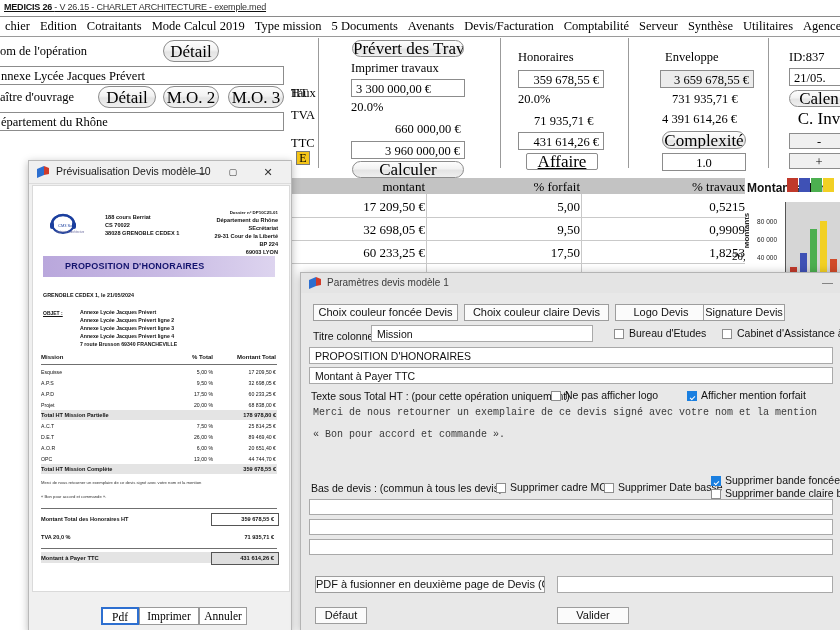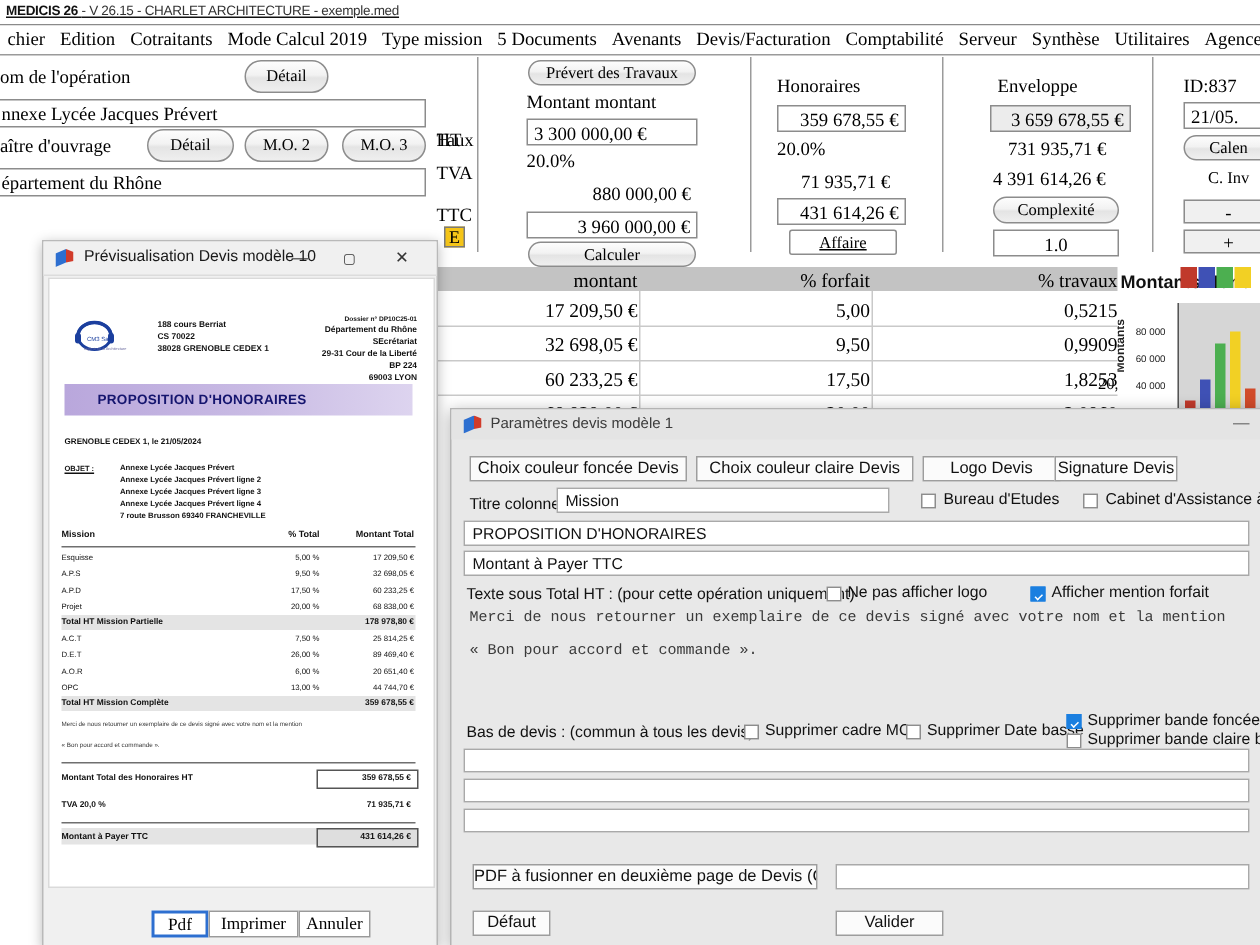--- a/index.html
+++ b/index.html
@@ -25,21 +25,21 @@
   
   #formzone{left:0;top:38px;width:840px;height:130px;background:#ffffff;}
   .vsep{position:absolute;width:1px;background:#9b9b9b;}
 
   .lbl{position:absolute;font-family:"Liberation Serif",serif;font-size:12.5px;color:#000;white-space:nowrap;}
   .tfield{position:absolute;background:#fff;border:1px solid #8c8c8c;font-family:"Liberation Serif",serif;font-size:12.5px;color:#000;box-sizing:border-box;padding:1px 4px;white-space:nowrap;overflow:hidden;}
   .tfield.r{text-align:right;}
   .tfield.c{text-align:center;}
   .pill{position:absolute;box-sizing:border-box;border:1px solid #8c8c8c;border-radius:11px;
         background:linear-gradient(180deg,#fdfdfd 0%,#f2f2f2 45%,#e4e4e4 55%,#efefef 100%);
-        font-family:"Liberation Serif",serif;font-size:11px;color:#000;text-align:center;white-space:nowrap;overflow:hidden;}
+        font-family:"Liberation Serif",serif;font-size:17px;color:#000;text-align:center;white-space:nowrap;overflow:hidden;}
   .pill.sq{border-radius:2px;background:#fff;}
   .ebox{position:absolute;background:#f5c518;border:1px solid #7a7a7a;color:#000;
         font-family:"Liberation Serif",serif;font-size:12px;text-align:center;box-sizing:border-box;}
 
   
   #bigtable{left:290px;top:178px;width:460px;height:110px;background:#ffffff;}
   #bigtable .hdr{position:absolute;left:0;top:0;width:460px;height:16px;background:#c3c3c3;}
   #bigtable .cell{position:absolute;font-family:"Liberation Serif",serif;font-size:13px;text-align:right;white-space:nowrap;}
   #bigtable .gl{position:absolute;background:#c9c9c9;}
   #tbl-left-strip{left:290px;top:178px;width:14px;height:110px;background:#e9e9e9;}
@@ -121,24 +121,24 @@
 
   <div class="lbl" style="left:291px;top:26px;margin-top:22px;">HT</div>
   <div class="lbl" style="left:291px;top:48px;">Taux</div>
   <div class="lbl" style="left:291px;top:70px;">TVA</div>
   <div class="lbl" style="left:291px;top:98px;">TTC</div>
   <div class="ebox" style="left:296px;top:113px;width:14px;height:14px;line-height:13px;">E</div>
 
   <div class="vsep" style="left:318px;top:0px;height:130px;"></div>
 
   <div class="pill" style="left:352px;top:2px;width:112px;height:17px;line-height:16px;">Prévert des Travaux</div>
-  <div class="lbl" style="left:351px;top:23px;">Montant montant</div>
+  <div class="lbl" style="left:351px;top:23px;">Imprimer travaux</div>
   <div class="tfield" style="left:351px;top:41px;width:114px;height:18px;line-height:16px;">3 300 000,00 €</div>
   <div class="lbl" style="left:351px;top:62px;">20.0%</div>
-  <div class="lbl" style="left:395px;top:84px;">880 000,00 €</div>
+  <div class="lbl" style="left:395px;top:84px;">660 000,00 €</div>
   <div class="tfield r" style="left:351px;top:103px;width:114px;height:18px;line-height:16px;">3 960 000,00 €</div>
   <div class="pill" style="left:352px;top:123px;width:112px;height:17px;line-height:16px;">Calculer</div>
 
   <div class="vsep" style="left:500px;top:0px;height:130px;"></div>
 
   <div class="lbl" style="left:518px;top:12px;">Honoraires</div>
   <div class="tfield r" style="left:518px;top:32px;width:86px;height:18px;line-height:16px;">359 678,55 €</div>
   <div class="lbl" style="left:518px;top:54px;">20.0%</div>
   <div class="lbl" style="left:534px;top:76px;">71 935,71 €</div>
   <div class="tfield r" style="left:518px;top:94px;width:86px;height:18px;line-height:16px;">431 614,26 €</div>

